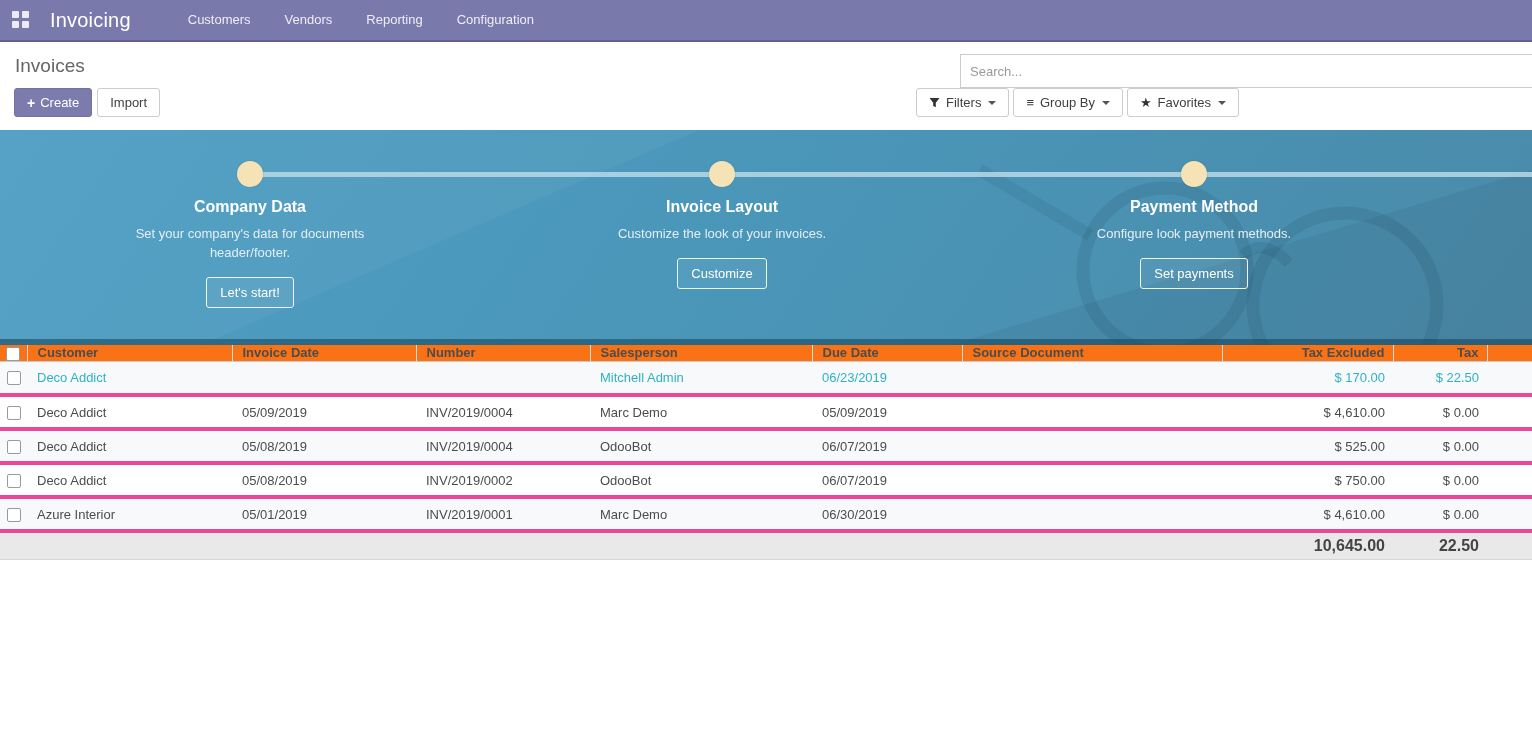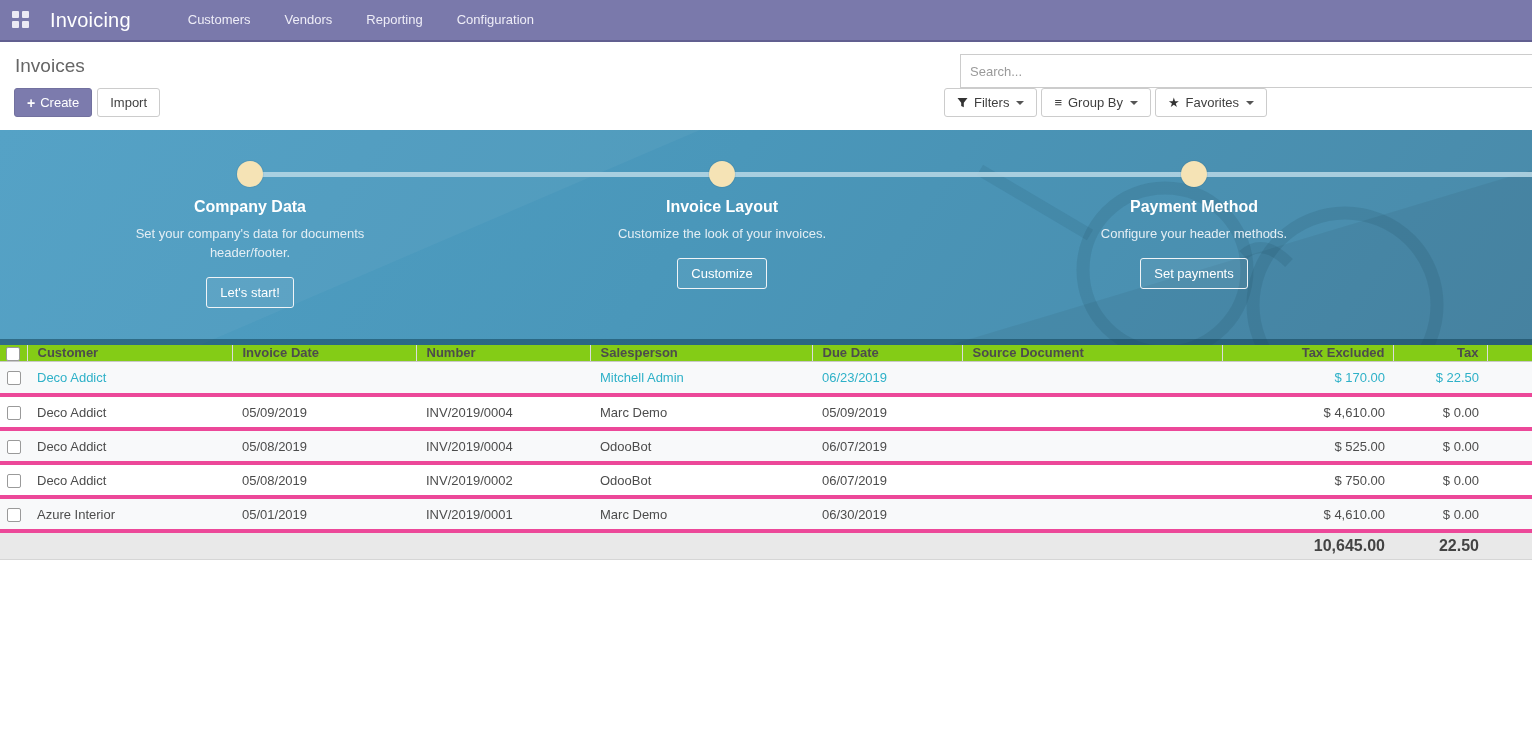--- a/index.html
+++ b/index.html
@@ -22,21 +22,21 @@
   .btn { height:29px; border:1px solid #ccc; background:#fff; border-radius:3px;
          font-size:13px; color:#3f3f3f; padding:0 12px; cursor:pointer;
          display:inline-flex; align-items:center; font-family:"Liberation Sans",sans-serif; }
   .btn-primary { background:#7c7bad; border-color:#72719f; color:#fff; }
   .btn-primary .plus { font-weight:bold; margin-right:5px; font-size:14px; }
   .search-box { position:absolute; left:960px; top:12px; width:572px; }
   .search-box input { width:100%; height:34px; border:1px solid #ccc; border-right:none;
                       padding:0 9px; font-size:13px; color:#555; outline:none;
                       font-family:"Liberation Sans",sans-serif; }
   .search-box input::placeholder { color:#9a9a9a; }
-  .cp-filters { position:absolute; left:944px; top:46px; display:flex; gap:4px;justify-content:center; }
+  .cp-filters { position:absolute; left:916px; top:46px; display:flex; gap:4px;justify-content:center; }
   .caret { width:0; height:0; border-left:4px solid transparent; border-right:4px solid transparent;
            border-top:4px solid #555; margin-left:7px; }
   .btn .ico { margin-right:6px; display:inline-flex; align-items:center; }
   .star { font-size:13px; color:#333; }
 
   
   .banner { position:relative; height:215px; overflow:hidden;
             background:linear-gradient(125deg,#4f9fc4 0%, #4a97ba 45%, #4a8aa9 100%); }
   .banner::after { content:""; position:absolute; left:0; right:0; bottom:0; height:6px;
                    background:rgba(18,66,88,.55); }
@@ -48,21 +48,21 @@
                border-radius:50%; background:#f5e3b5; box-shadow:0 0 0 1px rgba(0,0,0,.05); }
   .step h3 { font-size:16px; font-weight:bold; margin-top:68px; color:#fff; }
   .step p  { font-size:13px; line-height:19px; color:#e4eef4; margin-top:8px; padding:0 20px; }
   .step .step-btn { margin-top:15px; background:rgba(255,255,255,.06); border:1px solid #f0f4f7;
                     color:#fff; border-radius:3px; font-size:13px; padding:7px 13px; cursor:pointer;
                     font-family:"Liberation Sans",sans-serif; }
   .step1 { left:100px; } .step2 { left:572px; } .step3 { left:1044px; }
 
   
   table { border-collapse:collapse; width:1532px; table-layout:fixed; }
-  thead th { background:#84cc16; height:14px; font-size:13px; font-weight:bold; color:#4c4c4c;
+  thead th { background:#f97316; height:14px; font-size:13px; font-weight:bold; color:#4c4c4c;
              text-align:left; padding:0 8px 0 10px; border-left:1px solid #dcdcdc;
              border-bottom:1px solid #c9c9c9; cursor:pointer; white-space:nowrap; overflow:hidden; }
   thead th:first-child { border-left:none; }
   thead th.num, td.num { text-align:right; }
   tbody td { height:34px; font-size:13px; padding:0 8px 0 10px; border-bottom:4px solid #ec4899;
              white-space:nowrap; overflow:hidden; }
   tbody tr:nth-child(odd) td { background:#f8f9fa; }
   tbody tr:nth-child(even) td { background:#fff; }
   tbody tr { cursor:pointer; }
   tr.accent td { color:#2eb1c8; }
@@ -152,21 +152,21 @@
   <div class="step step1">
     <div class="dot"></div>
     <h3>Company Data</h3>
     <p>Set your company's data for documents header/footer.</p>
     <button class="step-btn">Let's start!</button>
   </div>
 
   <div class="step step3">
     <div class="dot"></div>
     <h3>Payment Method</h3>
-    <p>Configure your header methods.</p>
+    <p>Configure look payment methods.</p>
     <button class="step-btn">Set payments</button>
   </div>
 
 </div>
 
 <table>
   <colgroup>
     <col style="width:27px">
       <col style="width:205px">
       <col style="width:184px">

